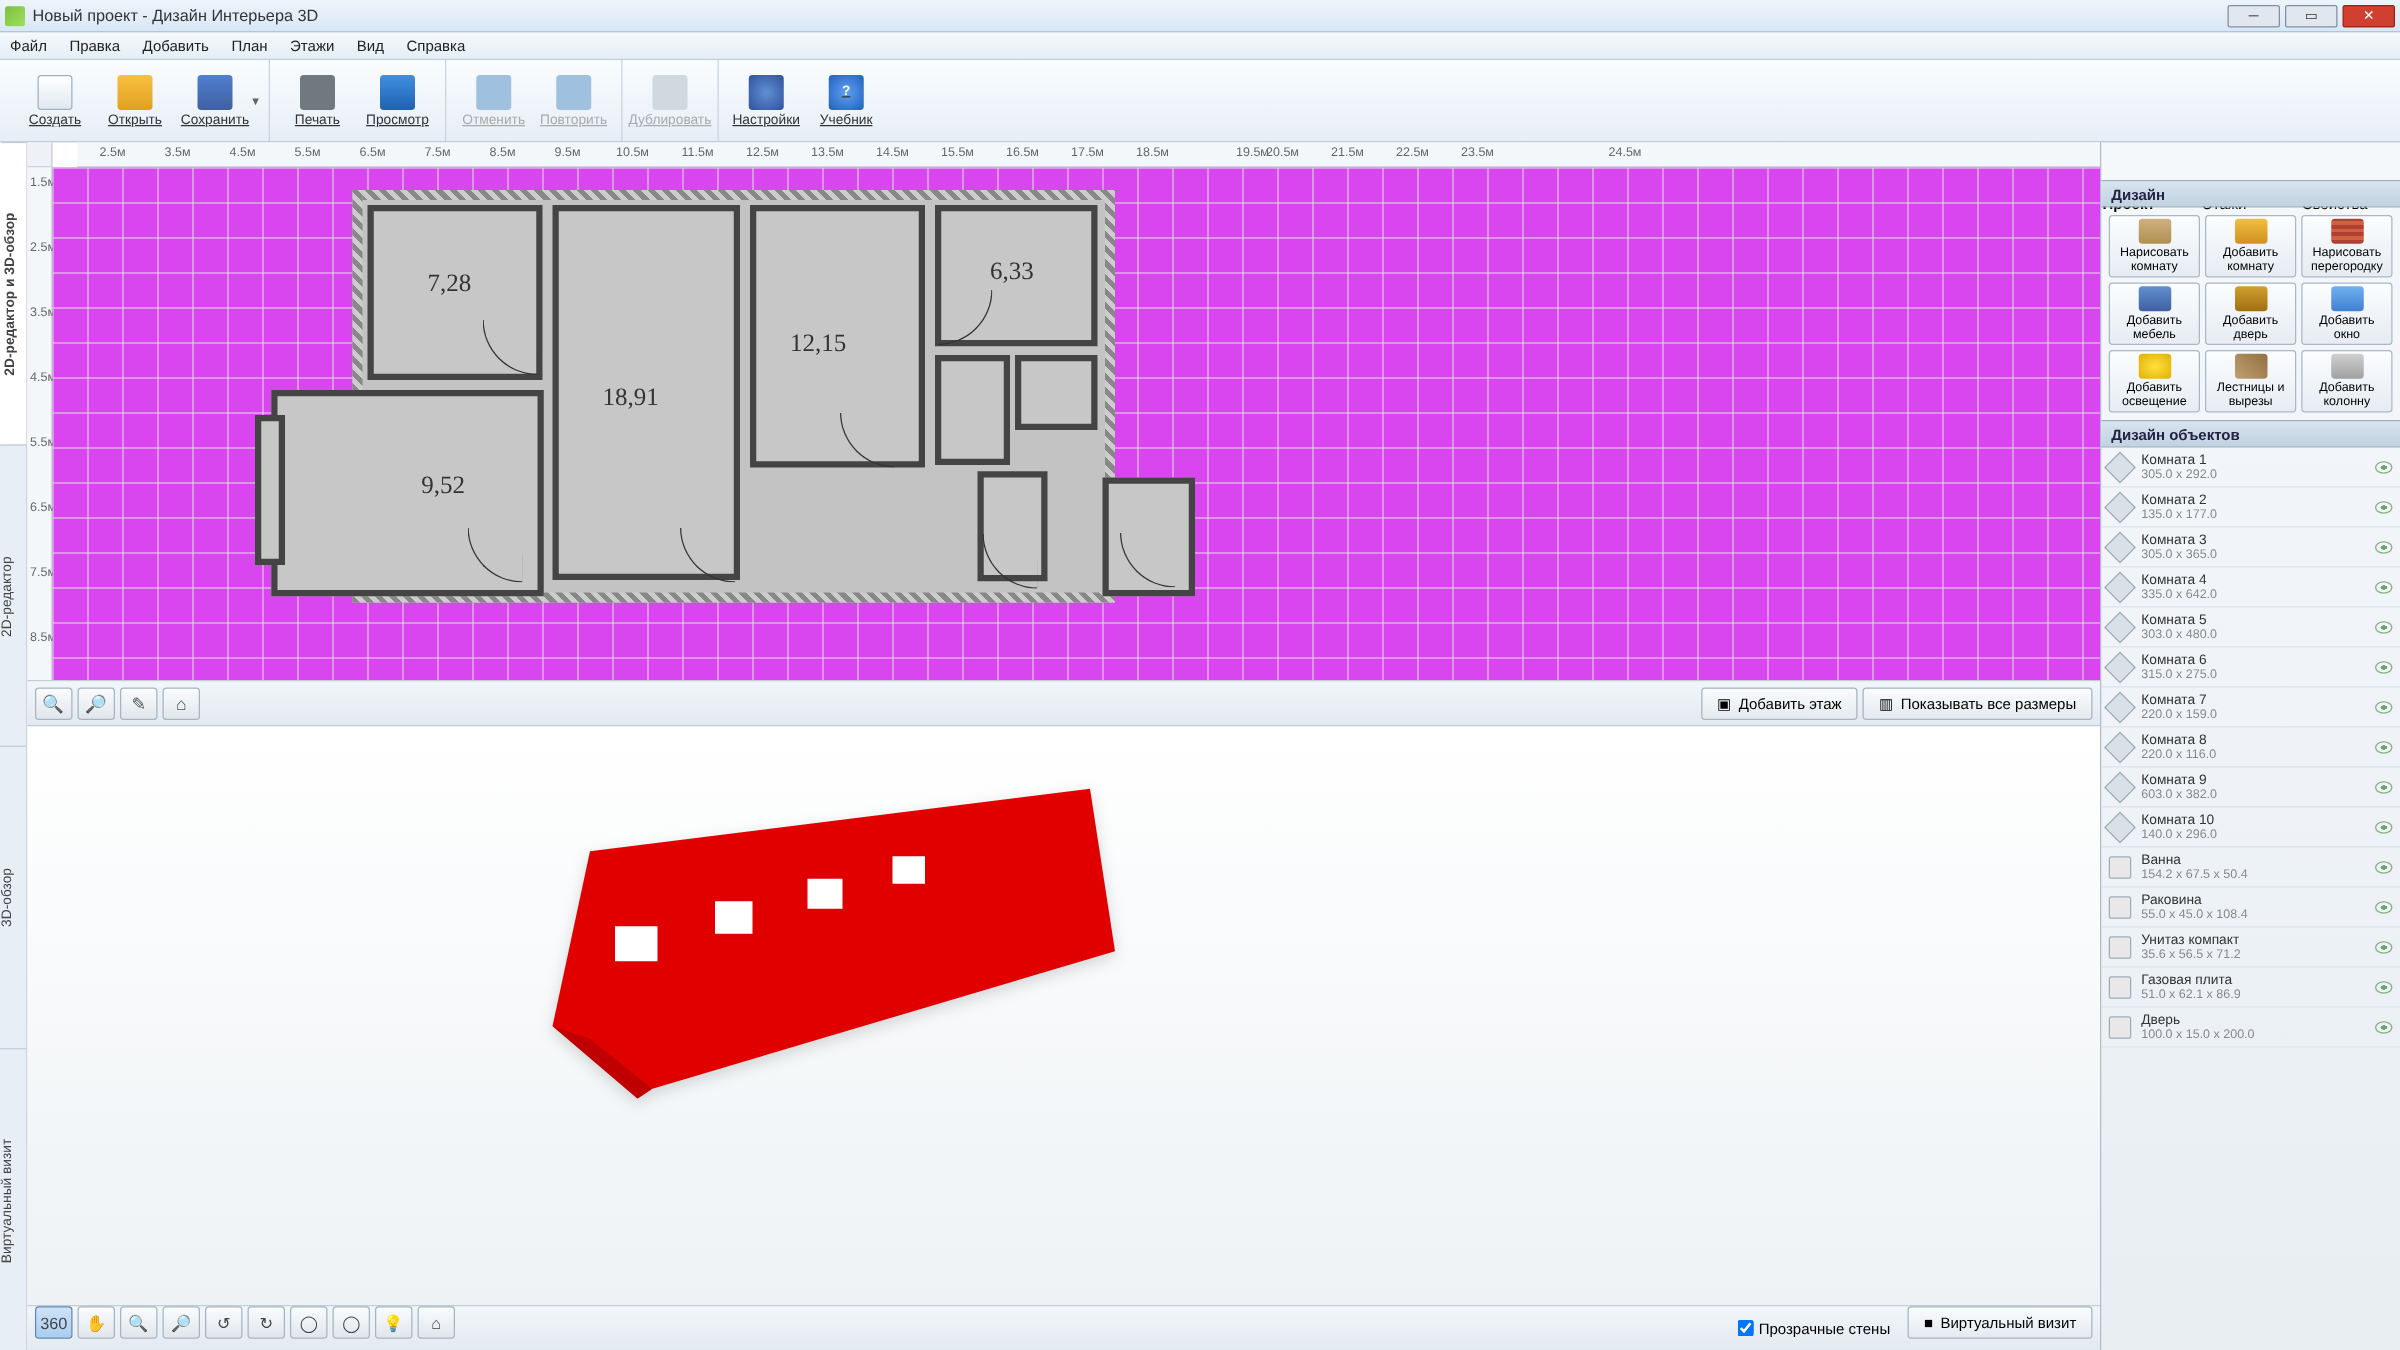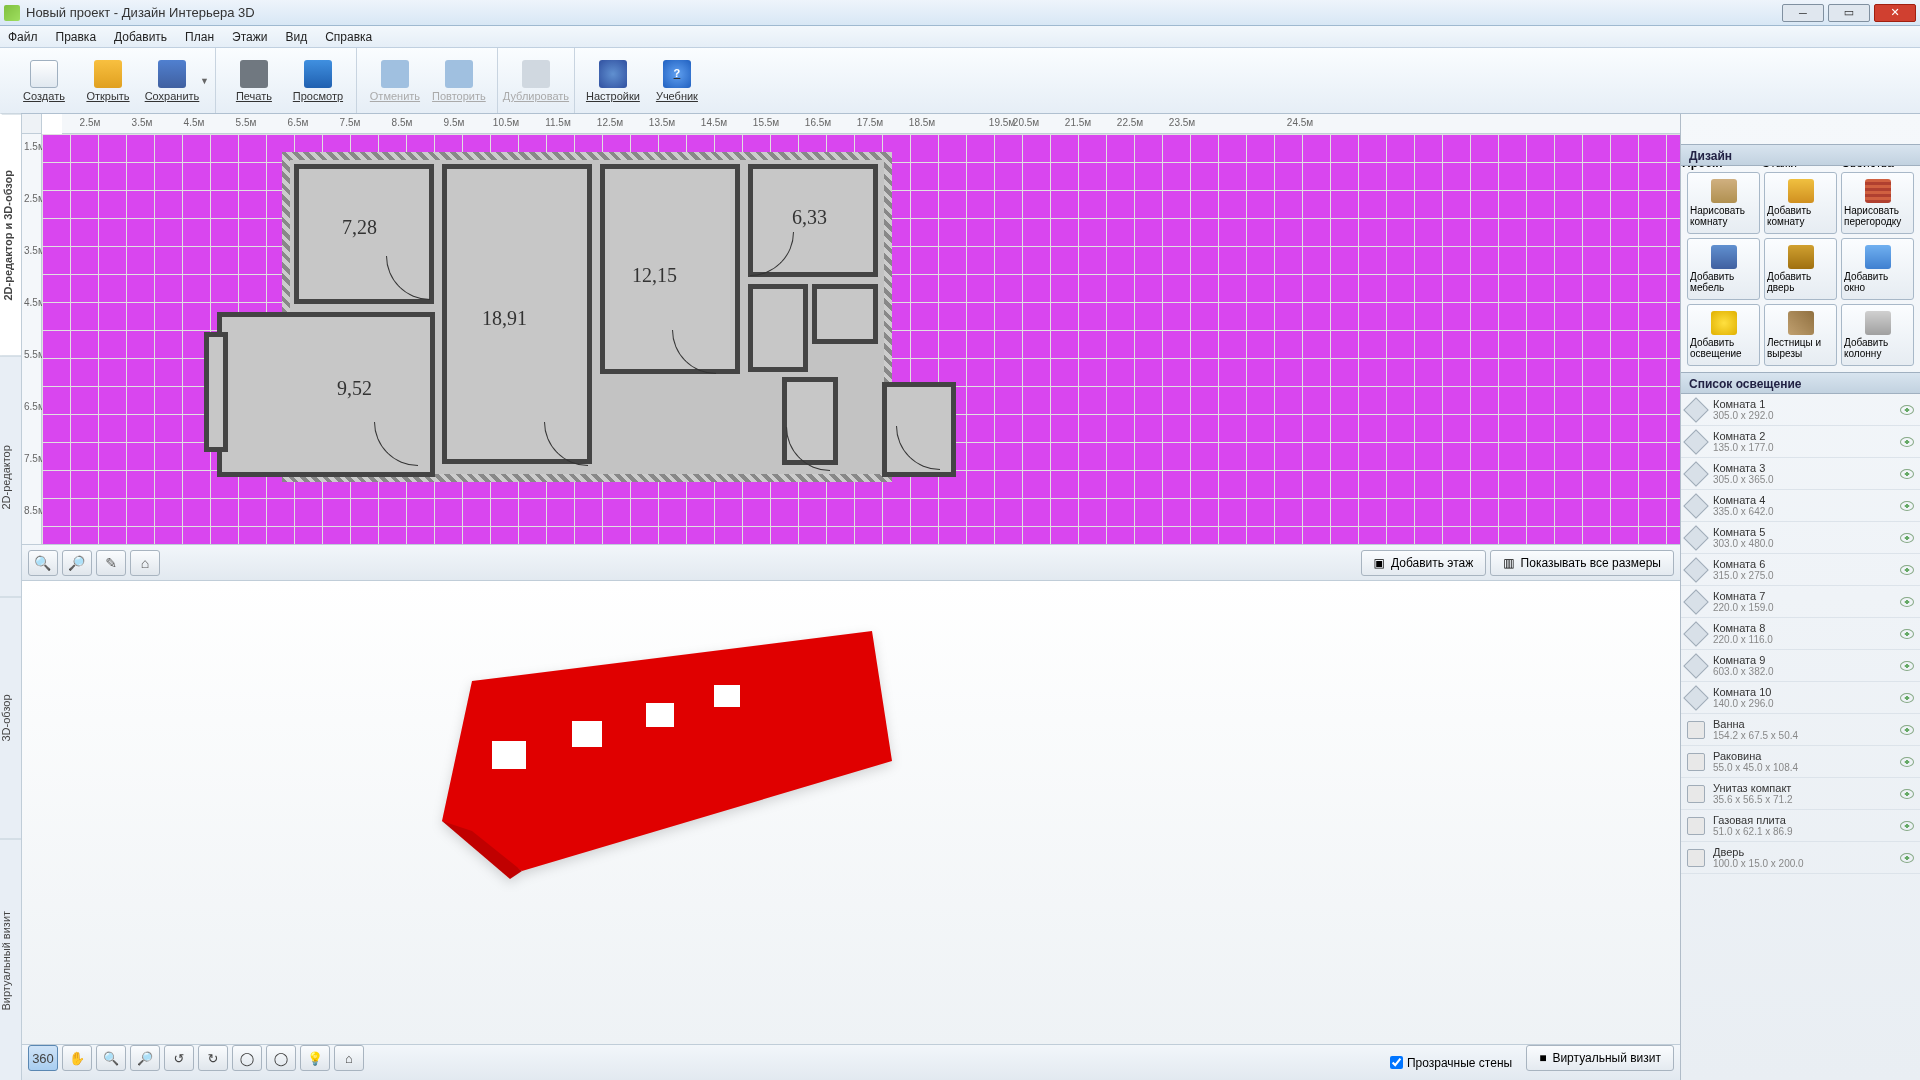--- a/index.html
+++ b/index.html
@@ -81,21 +81,21 @@
 .bar3d .spc{flex:1;}
 .chk { display:flex; align-items:center; font-size:12px; gap:4px; margin-right:10px; }
 
 
 .right { width:240px; background:linear-gradient(#f5f8fb,#e9eef3); border-left:1px solid #b0bcc8; display:flex; flex-direction:column; }
 .rtabs { height:30px; display:flex; }
 .rtab { flex:1; border:1px solid #b0bcc8; border-bottom:none; background:linear-gradient(#e8eef4,#d4dde6); font-size:12px; line-height:28px; cursor:pointer;margin-top:34px; }
 .rtab.active { background:#f5f8fb; border-bottom:1px solid #f5f8fb; font-weight:600; }
 .sechead { height:22px; background:linear-gradient(#d8e4ef,#c2d2e0); border-top:1px solid #a0b0c0; border-bottom:1px solid #a0b0c0; font-size:12px; font-weight:600; color:#224; padding-left:8px; line-height:22px; }
 .dgrid { display:grid; grid-template-columns: repeat(3, 1fr); gap:4px; padding:6px; }
-.dbtn { height:62px; background:linear-gradient(#fbfdff,#e6ecf2); border:1px solid #a8b8c8; border-radius:3px; display:flex; flex-direction:column; align-items:center; justify-content:center; font-size:10px; line-height:11px; cursor:pointer; padding:2px; }
+.dbtn { height:50px; background:linear-gradient(#fbfdff,#e6ecf2); border:1px solid #a8b8c8; border-radius:3px; display:flex; flex-direction:column; align-items:center; justify-content:center; font-size:10px; text-align:center; line-height:11px; cursor:pointer; padding:2px; }
 .dbtn .di { width:26px; height:24px; margin-bottom:2px; border-radius:3px; }
 .di-room{background:linear-gradient(#d0b080,#b09050);} 
 .di-addroom{background:linear-gradient(#f0c040,#d09020);} 
 .di-part{background:repeating-linear-gradient(0deg,#b04030,#b04030 3px,#d06040 3px,#d06040 6px);} 
 .di-furn{background:linear-gradient(#6090d0,#4060a0);} 
 .di-door{background:linear-gradient(#d0a030,#a07010);} 
 .di-win{background:linear-gradient(#70b0f0,#4080d0);} 
 .di-light{background:radial-gradient(#ffe040,#e0b000);border-radius:50%;} 
 .di-stair{background:linear-gradient(45deg,#c0a070,#907040);} 
 .di-col{background:linear-gradient(#d0d0d0,#a0a0a0);} 
@@ -360,21 +360,21 @@
         </div>
         <div class="dbtn">
           <div class="di di-stair"></div>
           <span>Лестницы и вырезы</span>
         </div>
         <div class="dbtn">
           <div class="di di-col"></div>
           <span>Добавить колонну</span>
         </div>
       </div>
-    <div class="sechead">Список освещение</div>
+    <div class="sechead">Дизайн объектов</div>
     <div class="olist" id="objList">
         <div class="orow">
           <div class="oi"></div>
           <div class="txt">
             <div class="t1">Комната 1</div>
             <div class="t2">305.0 x 292.0</div>
           </div>
           <div class="eye"></div>
         </div>
         <div class="orow">

